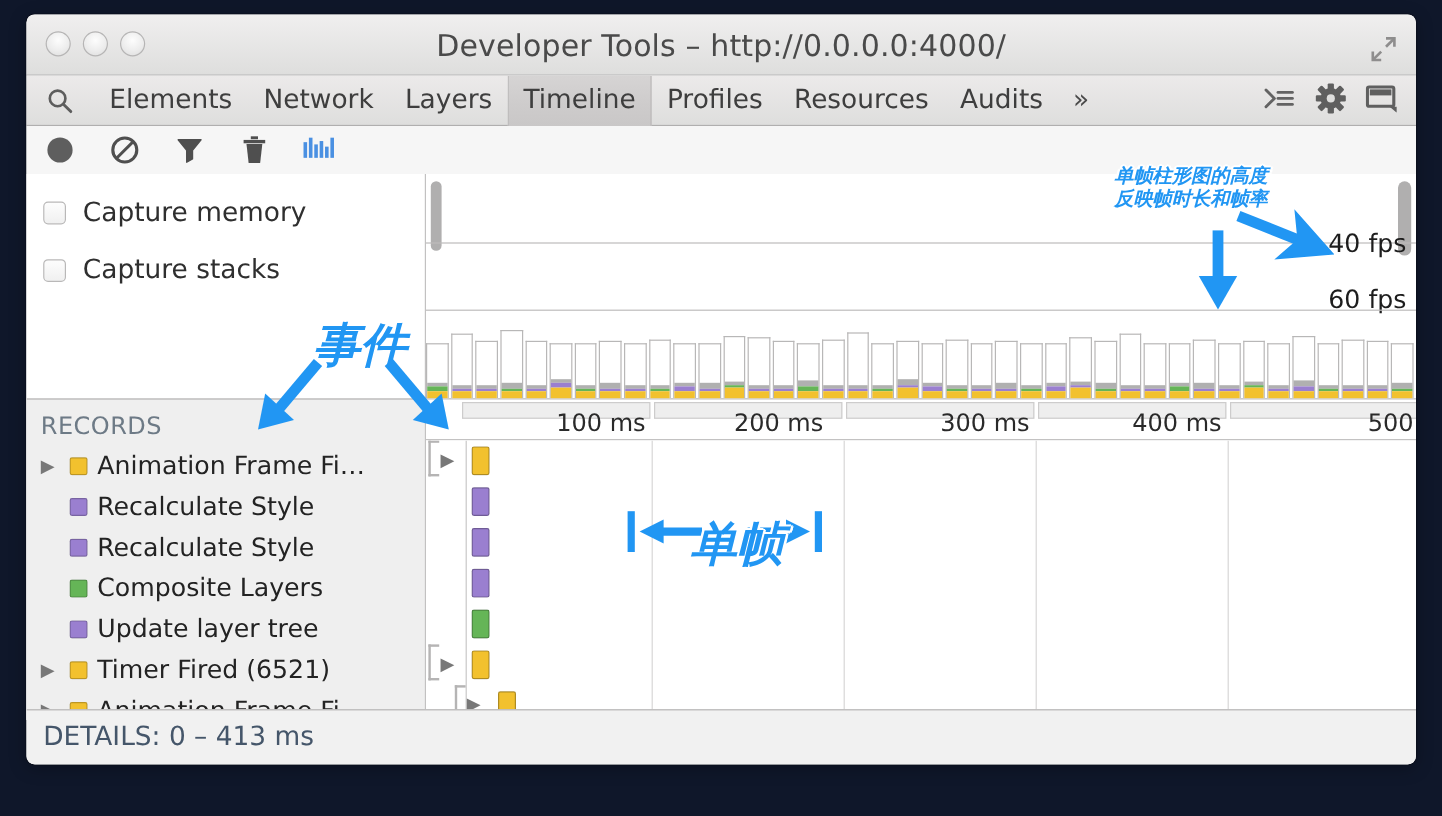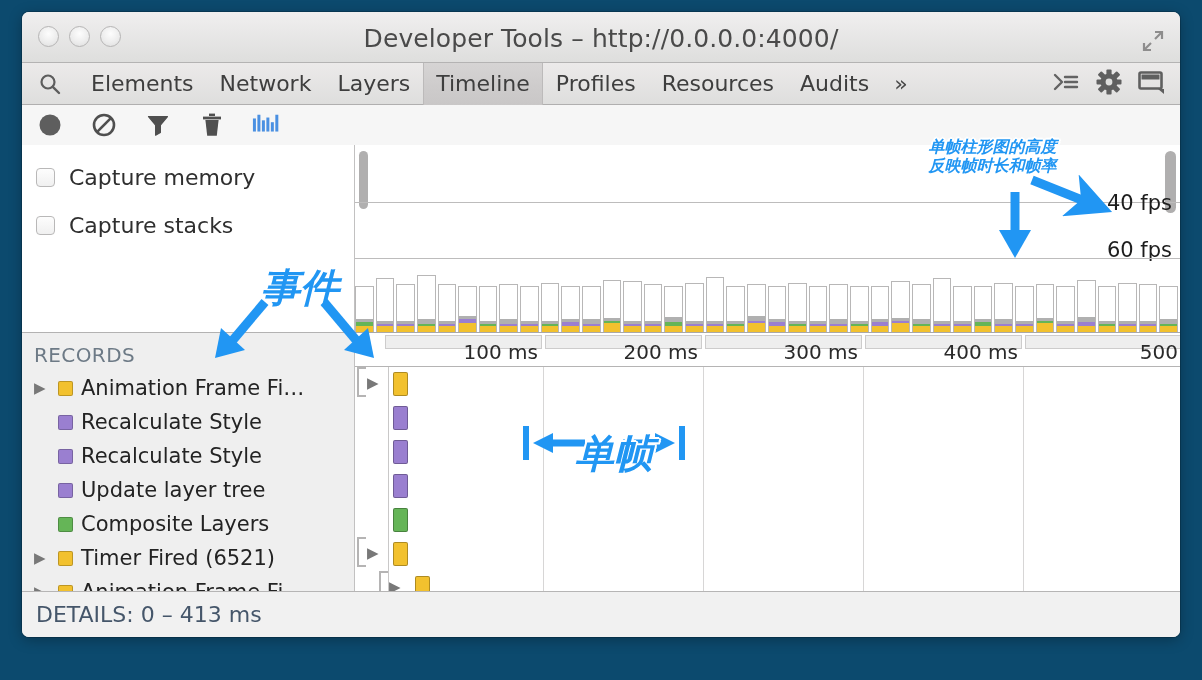--- a/index.html
+++ b/index.html
@@ -4,21 +4,21 @@
 <style>
   * { box-sizing: border-box; }
   html, body {
     margin: 0; padding: 0;
     width: 1202px; height: 680px;
     background: #ffffff;
     font-family: "DejaVu Sans", "Liberation Sans", sans-serif;
     overflow: hidden;
   }
 
-  #root { position: relative; width: 1202px; height: 680px; background: #0c4a6e; }
+  #root { position: relative; width: 1202px; height: 680px; background: #0f172a; }
 
   
   .window {
     position: absolute;
     left: 22px; top: 12px;
     width: 1158px; height: 625px;
     border-radius: 7px;
     background: #f6f6f6;
     box-shadow: 0 3px 14px rgba(0,0,0,0.28), 0 0 0 1px rgba(0,0,0,0.18);
     overflow: hidden;
@@ -413,27 +413,27 @@
             <span class="rec-swatch" style="background:#9a7fd0"></span>
             <span>Recalculate Style</span>
           </div>
           <div class="rec-row">
             <span class="rec-tri empty">▶</span>
             <span class="rec-swatch" style="background:#9a7fd0"></span>
             <span>Recalculate Style</span>
           </div>
           <div class="rec-row">
             <span class="rec-tri empty">▶</span>
+            <span class="rec-swatch" style="background:#65b557"></span>
+            <span>Composite Layers</span>
+          </div>
+          <div class="rec-row">
+            <span class="rec-tri empty">▶</span>
             <span class="rec-swatch" style="background:#9a7fd0"></span>
             <span>Update layer tree</span>
-          </div>
-          <div class="rec-row">
-            <span class="rec-tri empty">▶</span>
-            <span class="rec-swatch" style="background:#65b557"></span>
-            <span>Composite Layers</span>
           </div>
           <div class="rec-row">
             <span class="rec-tri">▶</span>
             <span class="rec-swatch" style="background:#f2c12e"></span>
             <span>Timer Fired (6521)</span>
           </div>
           <div class="rec-row">
             <span class="rec-tri">▶</span>
             <span class="rec-swatch" style="background:#f2c12e"></span>
             <span>Animation Frame Fi…</span>
@@ -658,21 +658,21 @@
             </div>
         </div>
 
         <div class="ruler">
           <div class="ruler-seg" style="left:30px; width:157px;"></div>
           <div class="ruler-seg" style="left:190px; width:157px;"></div>
           <div class="ruler-seg" style="left:350px; width:157px;"></div>
           <div class="ruler-seg" style="left:510px; width:157px;"></div>
           <div class="ruler-seg" style="left:670px; width:157px;"></div>
           <div class="ruler-tick-label" style="left:188px;">100 ms</div>
-          <div class="ruler-tick-label" style="left:348px;">200 ms</div>
+          <div class="ruler-tick-label" style="left:336px;">200 ms</div>
           <div class="ruler-tick-label" style="left:508px;">300 ms</div>
           <div class="ruler-tick-label" style="left:668px;">400 ms</div>
           <div class="ruler-tick-label" style="left:828px;">500 ms</div>
         </div>
 
         <div class="events">
           <div class="gridline" style="left:188px;"></div>
           <div class="gridline" style="left:348px;"></div>
           <div class="gridline" style="left:508px;"></div>
           <div class="gridline" style="left:668px;"></div>

